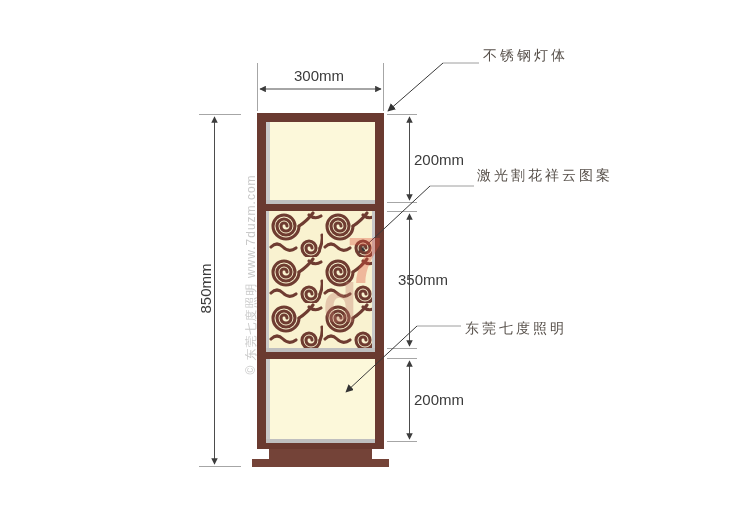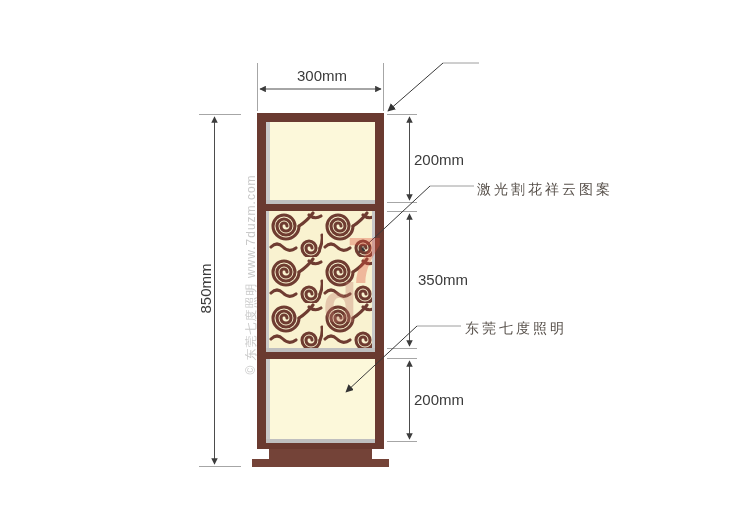--- a/index.html
+++ b/index.html
@@ -20,28 +20,28 @@
   .pattern-wrap svg{position:relative;z-index:2;display:block;}
   .logo{position:absolute;left:78px;top:24px;z-index:3;font-weight:bold;line-height:52px;
         font-family:"Liberation Sans",sans-serif;}
   .logo-7{font-size:64px;color:rgba(222,80,60,0.36);}
   .logo-d{font-size:56px;margin-left:-24px;margin-top:-10px;color:rgba(190,120,105,0.34);}
   .bar-bottom{position:absolute;left:0;top:330px;width:127px;height:6px;background:#6a3a30;}
   .pedestal{position:absolute;left:12px;top:336px;width:103px;height:10px;background:#744338;}
   .plate{position:absolute;left:-5px;top:346px;width:137px;height:8px;background:#744338;}
   
   .dim-label{position:absolute;font-size:15px;color:#3b3b3b;white-space:nowrap;text-align:right;}
-  .dim-300{left:292px;top:67px;width:60px;text-align:center;}
+  .dim-300{left:284px;top:67px;width:60px;}
   .dim-850{left:173px;top:281px;width:62px;height:15px;text-align:center;transform:rotate(-90deg);}
   .dim-t200{left:414px;top:151px;}
-  .dim-350{left:418px;top:271px;}
+  .dim-350{left:398px;top:271px;}
   .dim-b200{left:414px;top:391px;}
   .note{position:absolute;font-size:14px;color:#57504a;letter-spacing:3px;line-height:23px;white-space:nowrap;}
   .note-body{left:483px;top:44px;}
-  .note-pattern{left:477px;top:178px;}
+  .note-pattern{left:477px;top:164px;}
   .note-shade{left:465px;top:317px;}
   .wm-side{position:absolute;left:120px;top:267px;width:260px;height:15px;text-align:center;
            transform:rotate(-90deg);font-size:12px;letter-spacing:1px;color:#c9c9c9;white-space:nowrap;}
   .lines{position:absolute;left:0;top:0;pointer-events:none;}
 </style>
 </head>
 <body>
 
 <div class="canvas">
 
@@ -134,17 +134,18 @@
     </g>
   </svg>
 
   <div class="dim-label dim-300">300mm</div>
   <div class="dim-label dim-850">850mm</div>
   <div class="dim-label dim-t200">200mm</div>
   <div class="dim-label dim-350">350mm</div>
   <div class="dim-label dim-b200">200mm</div>
 
   <div class="note note-body">
+    <div>不锈钢灯体</div>
   </div>
   <div class="note note-pattern">激光割花祥云图案</div>
   <div class="note note-shade">东莞七度照明</div>
 
 </div>
 
 </body></html>

